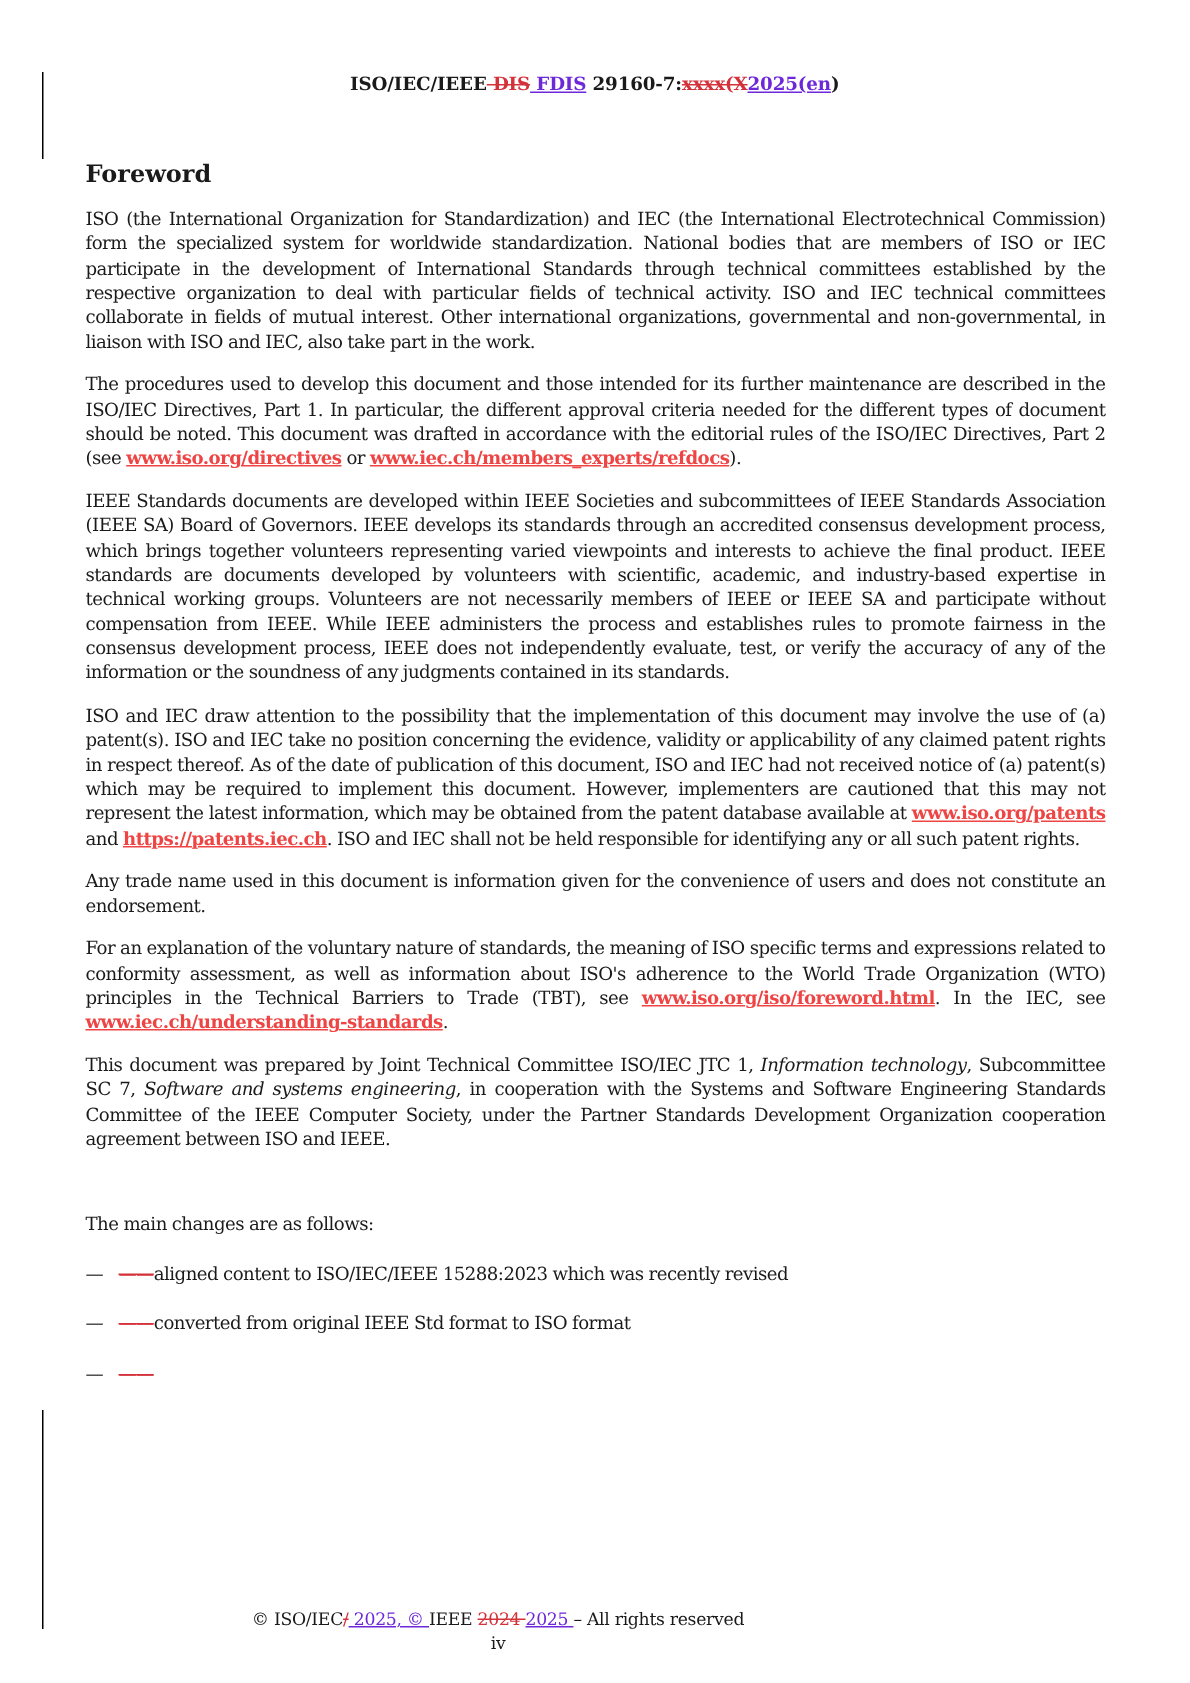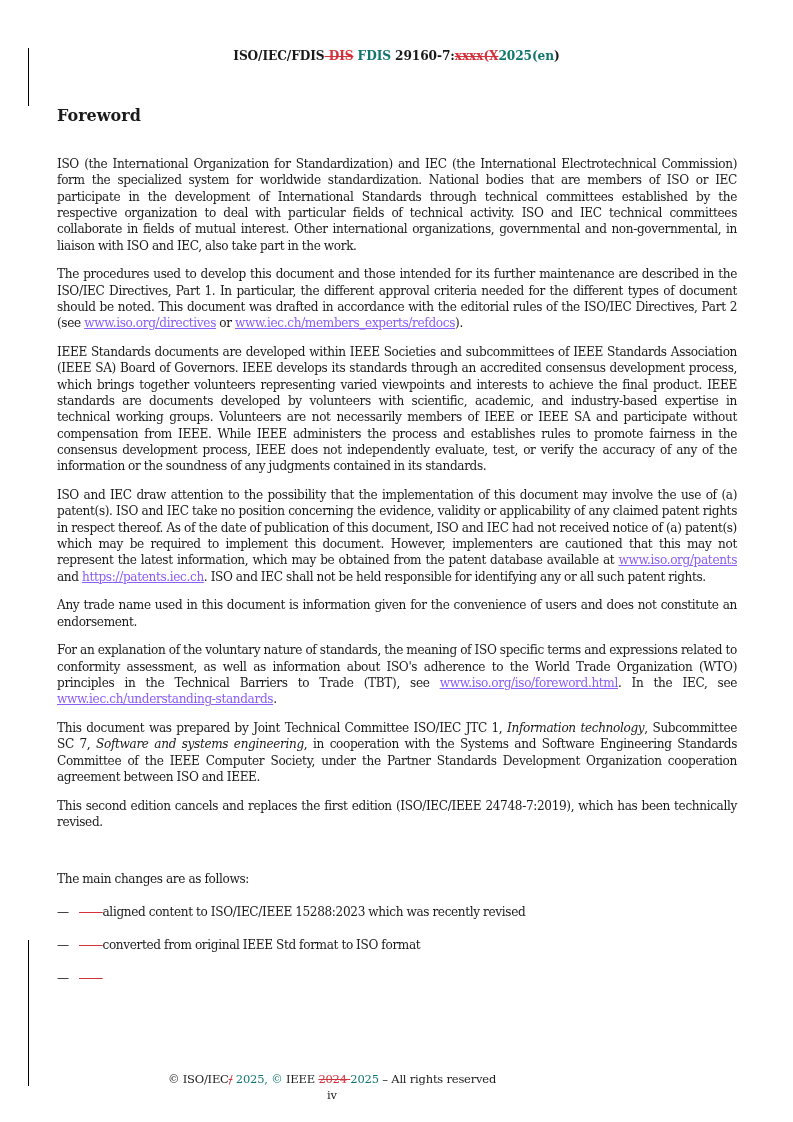--- a/index.html
+++ b/index.html
@@ -2,54 +2,53 @@
 <html><head>
   <meta charset="utf-8">
   <style>
     html, body { margin: 0; padding: 0; background: #ffffff; }
     body { width: 793px; height: 1122px; position: relative; overflow: hidden;
       font-family: "DejaVu Serif", "Liberation Serif", serif; color: #1a1a1a; }
     .change-bar { position: absolute; left: 28px; width: 1px; background: #000; }
     .header { position: absolute; top: 49px; left: 0; width: 793px; text-align: center;
       font-weight: bold; font-size: 12.2px; letter-spacing: -0.1px; }
     .del { color: #d4323a; text-decoration: line-through; }
-    .ins { color: #0f766e; }
+    .ins { color: #6d28d9; text-decoration: underline; }
     .heading { position: absolute; top: 106px; left: 57px; font-weight: bold; font-size: 16px;
       font-family: "DejaVu Serif", serif; }
-    .body { position: absolute; top: 156px; left: 57px; width: 680px; font-size: 12.1px;
+    .body { position: absolute; top: 138px; left: 57px; width: 680px; font-size: 12.1px;
       line-height: 16.35px; letter-spacing: -0.35px; word-spacing: -0.2px; }
     .body p { margin: 0 0 12.3px 0; text-align: justify; }
-    a.link { color: #8b5cf6; text-decoration: underline; }
+    a.link { color: #ef4444; text-decoration: underline; font-weight: bold; }
     .li { display: flex; align-items: baseline; margin: 0 0 17px 0; }
     .li .dash { width: 22px; flex: none; }
     .li .deldash { color: #d4323a; text-decoration: line-through; text-decoration-color: #d4323a; }
     .footer { position: absolute; top: 1071px; left: 0; width: 664px; text-align: center;
       font-size: 11.5px; line-height: 16px; letter-spacing: -0.2px; }
   </style>
 </head>
 <body>
 
 <div class="change-bar" style="top:48px;height:58px;"></div>
 <div class="change-bar" style="top:940px;height:146px;"></div>
 
 <div class="header">
-  <span>ISO/IEC/FDIS</span><span class="del"> DIS</span><span class="ins"> FDIS</span><span> 29160-7:</span><span class="del">xxxx(X</span><span class="ins">2025(en</span><span>)</span>
+  <span>ISO/IEC/IEEE</span><span class="del"> DIS</span><span class="ins"> FDIS</span><span> 29160-7:</span><span class="del">xxxx(X</span><span class="ins">2025(en</span><span>)</span>
 </div>
 
 <div class="heading">Foreword</div>
 
 <div class="body">
   <p>ISO (the International Organization for Standardization) and IEC (the International Electrotechnical Commission) form the specialized system for worldwide standardization. National bodies that are members of ISO or IEC participate in the development of International Standards through technical committees established by the respective organization to deal with particular fields of technical activity. ISO and IEC technical committees collaborate in fields of mutual interest. Other international organizations, governmental and non-governmental, in liaison with ISO and IEC, also take part in the work.</p>
   <p><span>The procedures used to develop this document and those intended for its further maintenance are described in the ISO/IEC Directives, Part 1. In particular, the different approval criteria needed for the different types of document should be noted. This document was drafted in accordance with the editorial rules of the ISO/IEC Directives, Part 2 (see </span><a class="link">www.iso.org/directives</a><span> or </span><a class="link">www.iec.ch/members_experts/refdocs</a><span>).</span></p>
   <p>IEEE Standards documents are developed within IEEE Societies and subcommittees of IEEE Standards Association (IEEE SA) Board of Governors. IEEE develops its standards through an accredited consensus development process, which brings together volunteers representing varied viewpoints and interests to achieve the final product. IEEE standards are documents developed by volunteers with scientific, academic, and industry-based expertise in technical working groups. Volunteers are not necessarily members of IEEE or IEEE SA and participate without compensation from IEEE. While IEEE administers the process and establishes rules to promote fairness in the consensus development process, IEEE does not independently evaluate, test, or verify the accuracy of any of the information or the soundness of any judgments contained in its standards.</p>
   <p><span>ISO and IEC draw attention to the possibility that the implementation of this document may involve the use of (a) patent(s). ISO and IEC take no position concerning the evidence, validity or applicability of any claimed patent rights in respect thereof. As of the date of publication of this document, ISO and IEC had not received notice of (a) patent(s) which may be required to implement this document. However, implementers are cautioned that this may not represent the latest information, which may be obtained from the patent database available at </span><a class="link">www.iso.org/patents</a><span> and </span><a class="link">https://patents.iec.ch</a><span>. ISO and IEC shall not be held responsible for identifying any or all such patent rights.</span></p>
   <p>Any trade name used in this document is information given for the convenience of users and does not constitute an endorsement.</p>
   <p><span>For an explanation of the voluntary nature of standards, the meaning of ISO specific terms and expressions related to conformity assessment, as well as information about ISO's adherence to the World Trade Organization (WTO) principles in the Technical Barriers to Trade (TBT), see </span><a class="link">www.iso.org/iso/foreword.html</a><span>. In the IEC, see </span><a class="link">www.iec.ch/understanding-standards</a><span>.</span></p>
   <p><span>This document was prepared by Joint Technical Committee ISO/IEC JTC 1, </span><i>Information technology</i><span>, Subcommittee SC 7, </span><i>Software and systems engineering</i><span>, in cooperation with the Systems and Software Engineering Standards Committee of the IEEE Computer Society, under the Partner Standards Development Organization cooperation agreement between ISO and IEEE.</span></p>
-  <p>This second edition cancels and replaces the first edition (ISO/IEC/IEEE 24748-7:2019), which has been technically revised.</p>
   <p style="margin-bottom:16px;margin-top:41px;">The main changes are as follows:</p>
 
   <div>
     <div class="li">
       <span class="dash">—</span>
         <span class="deldash">——</span>
         <span>aligned content to ISO/IEC/IEEE 15288:2023 which was recently revised</span>
     </div>
     <div class="li">
       <span class="dash">—</span>

